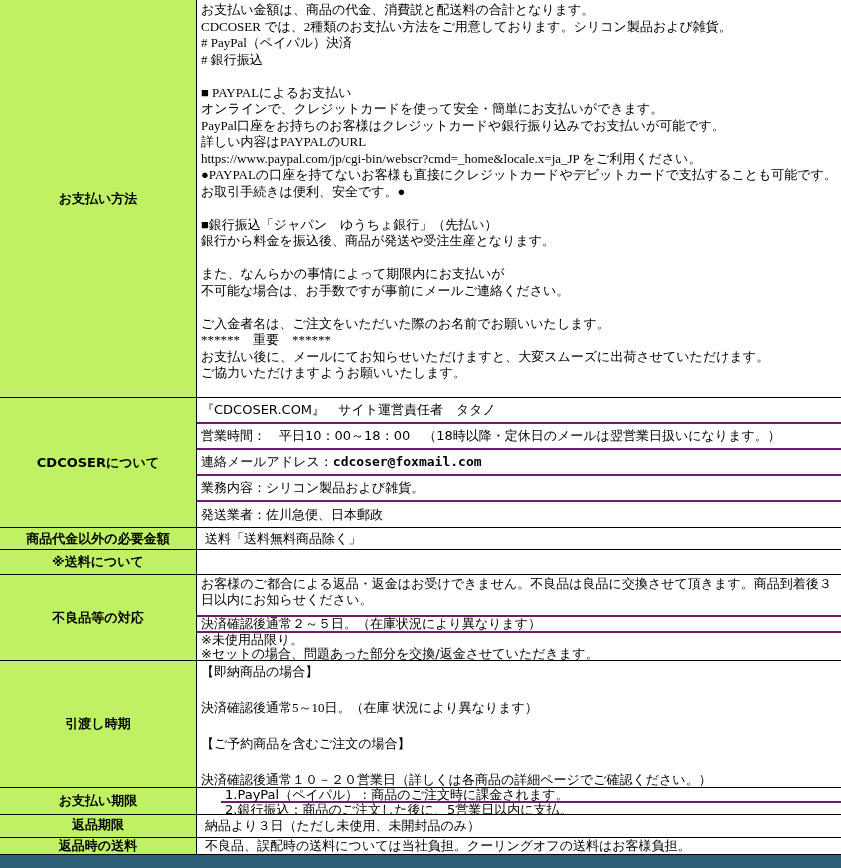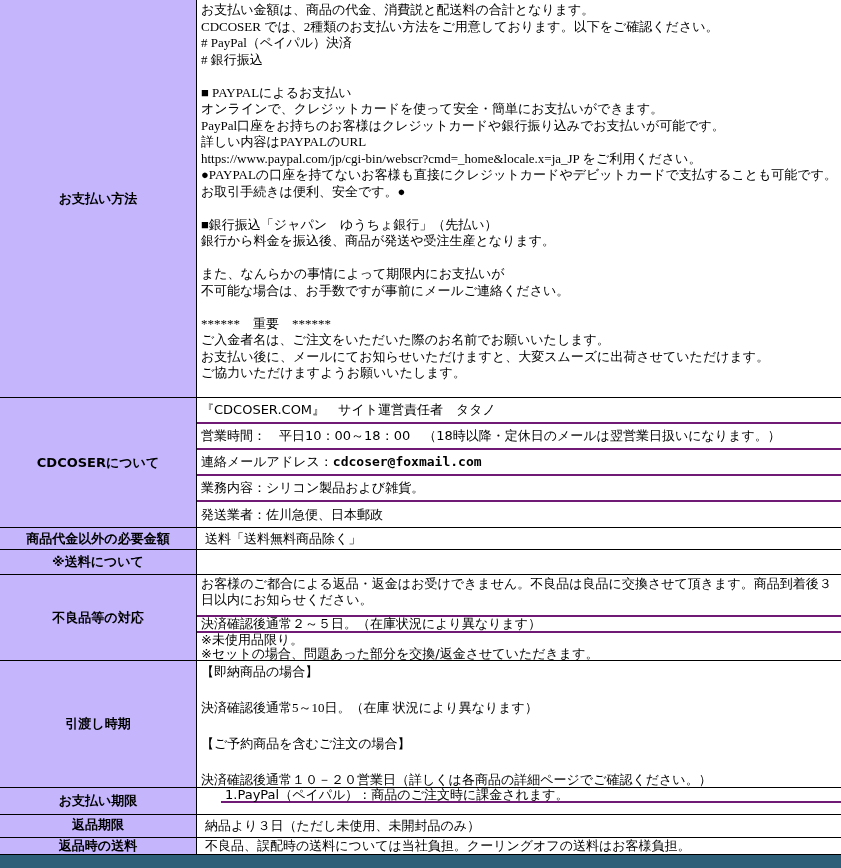--- a/index.html
+++ b/index.html
@@ -6,21 +6,21 @@
   html, body { background:#ffffff; }
   body {
     width:841px; height:868px; overflow:hidden;
     font-family:"DejaVu Sans","Liberation Sans",sans-serif;
     font-size:13px; color:#000000;
   }
   .table { width:841px; }
   .row { display:flex; border-bottom:1px solid #000000; overflow:hidden; background:#ffffff; }
   .label {
     flex:0 0 197px; width:197px;
-    background:#c4b5fd;
+    background:#bef264;
     border-right:1px solid #000000;
     display:flex; align-items:center; justify-content:center;
     font-weight:bold; text-align:center;
     padding:0 6px; line-height:16px;
   }
   .content { flex:1; min-width:0; }
   .content.pad { padding:2px 2px 0 4px;font-family:Liberation Serif, serif; }
   .content.center { display:flex; align-items:center; padding-left:8px; }
   .line { line-height:16.5px; min-height:16.5px; white-space:pre-wrap; }
   .r-delivery .line { line-height:18px; min-height:18px; }
@@ -46,40 +46,40 @@
 </style>
 </head>
 <body>
 
 <div class="table">
 
   <div class="row r-payment">
     <div class="label">お支払い方法</div>
     <div class="content pad">
         <div class="line">お支払い金額は、商品の代金、消費説と配送料の合計となります。</div>
-        <div class="line">CDCOSER では、2種類のお支払い方法をご用意しております。以下をご確認ください。</div>
+        <div class="line">CDCOSER では、2種類のお支払い方法をご用意しております。シリコン製品および雑貨。</div>
         <div class="line"># PayPal（ペイパル）決済</div>
         <div class="line"># 銀行振込</div>
         <div class="line">&nbsp;</div>
         <div class="line">■ PAYPALによるお支払い</div>
         <div class="line">オンラインで、クレジットカードを使って安全・簡単にお支払いができます。</div>
         <div class="line">PayPal口座をお持ちのお客様はクレジットカードや銀行振り込みでお支払いが可能です。</div>
         <div class="line">詳しい内容はPAYPALのURL</div>
         <div class="line">https://www.paypal.com/jp/cgi-bin/webscr?cmd=_home&amp;locale.x=ja_JP をご利用ください。</div>
         <div class="line">●PAYPALの口座を持てないお客様も直接にクレジットカードやデビットカードで支払することも可能です。</div>
         <div class="line">お取引手続きは便利、安全です。●</div>
         <div class="line">&nbsp;</div>
         <div class="line">■銀行振込「ジャパン　ゆうちょ銀行」（先払い）</div>
         <div class="line">銀行から料金を振込後、商品が発送や受注生産となります。</div>
         <div class="line">&nbsp;</div>
         <div class="line">また、なんらかの事情によって期限内にお支払いが</div>
         <div class="line">不可能な場合は、お手数ですが事前にメールご連絡ください。</div>
         <div class="line">&nbsp;</div>
+        <div class="line">ご入金者名は、ご注文をいただいた際のお名前でお願いいたします。</div>
         <div class="line">******　重要　******</div>
-        <div class="line">ご入金者名は、ご注文をいただいた際のお名前でお願いいたします。</div>
         <div class="line">お支払い後に、メールにてお知らせいただけますと、大変スムーズに出荷させていただけます。</div>
         <div class="line">ご協力いただけますようお願いいたします。</div>
       </div>
   </div>
 
   <div class="row r-about">
     <div class="label">CDCOSERについて</div>
     <div class="content">
       <div class="subrow">『CDCOSER.COM』　サイト運営責任者　タタノ</div>
       <div class="subrow">営業時間：　平日10：00～18：00　（18時以降・定休日のメールは翌営業日扱いになります。）</div>
@@ -121,20 +121,21 @@
         <div class="line">【ご予約商品を含むご注文の場合】</div>
         <div class="line">&nbsp;</div>
         <div class="line">決済確認後通常１０－２０営業日（詳しくは各商品の詳細ページでご確認ください。）</div>
       </div>
   </div>
 
   <div class="row r-paydl">
     <div class="label">お支払い期限</div>
     <div class="content">
       <div class="subrow">1.PayPal（ペイパル）：商品のご注文時に課金されます。</div>
+      <div class="subrow last">2.銀行振込：商品のご注文した後に、5営業日以内に支払。</div>
     </div>
   </div>
 
   <div class="row r-retdl">
     <div class="label">返品期限</div>
     <div class="content center">納品より３日（ただし未使用、未開封品のみ）</div>
   </div>
 
   <div class="row r-retship">
     <div class="label">返品時の送料</div>

